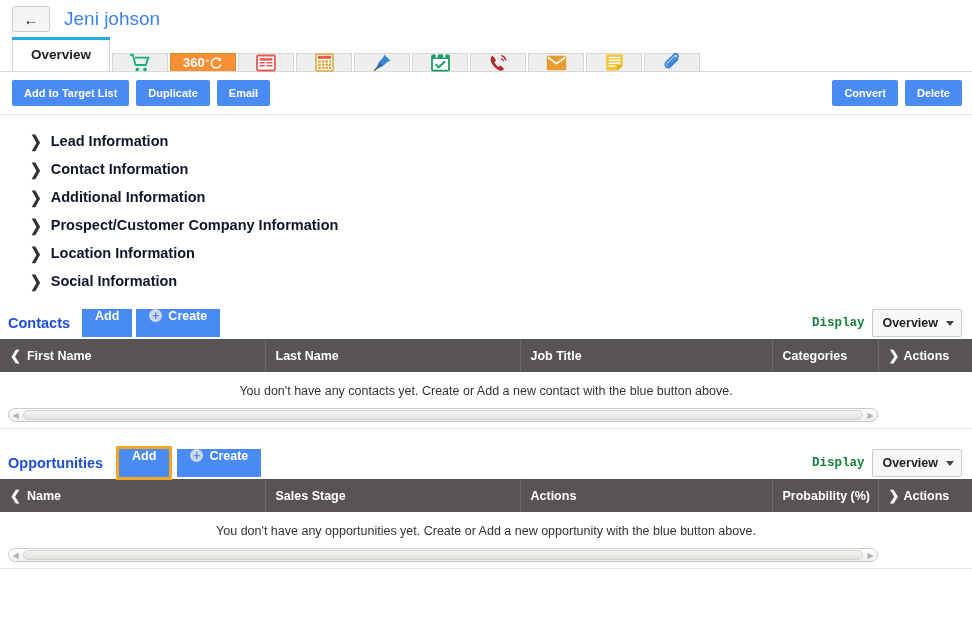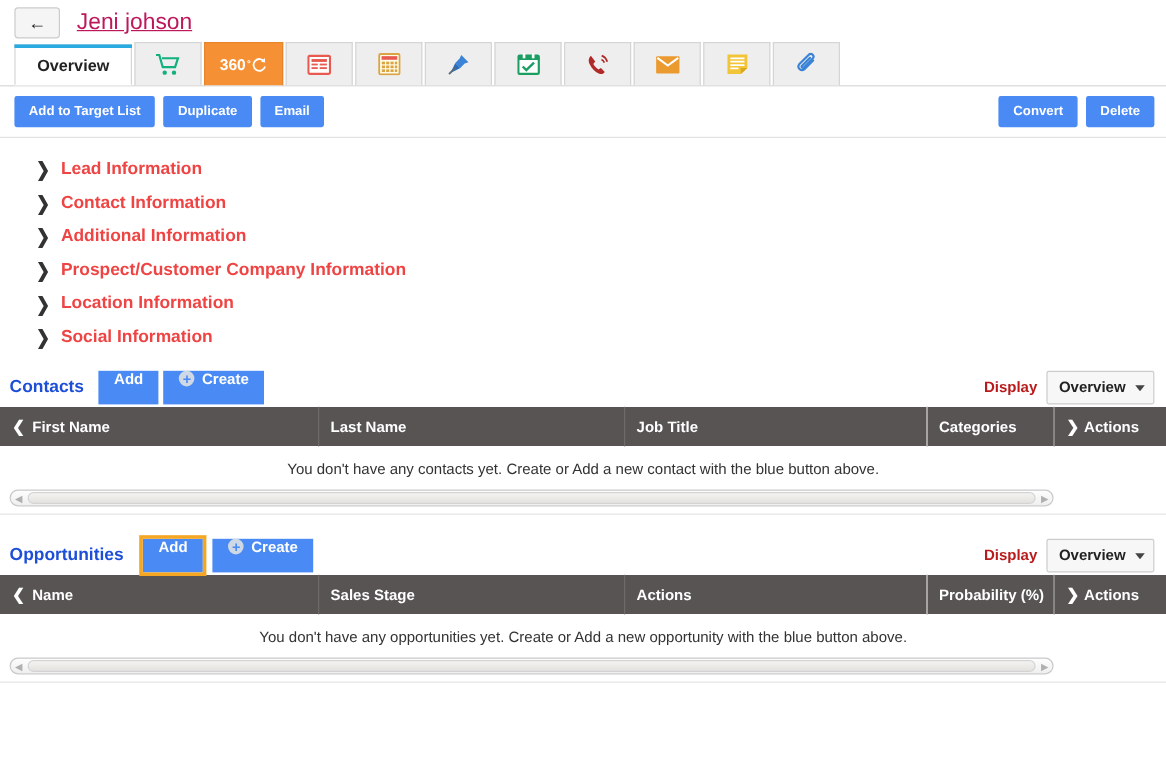--- a/index.html
+++ b/index.html
@@ -19,32 +19,32 @@
   .back-btn {
     width: 38px; height: 26px;
     border: 1px solid #ccc; border-radius: 3px;
     background: #f5f5f5;
     display: flex; align-items: center; justify-content: center;
     font-size: 15px; color: #222; cursor: pointer;
     line-height: 1;
   }
   .page-title {
     margin-left: 14px;
-    font-size: 19px; color: #be185d; font-weight: 400; text-decoration: underline;
+    font-size: 19px; color: #3b82f6; font-weight: 400;
   }
 
   
   .tabbar {
     display: flex; align-items: flex-end;
     height: 34px; padding-left: 12px;
     border-bottom: 1px solid #d8d8d8;
     background: #ffffff;
   }
   .tab {
-    height: 36px; min-width: 56px;
+    height: 18px; min-width: 56px;
     border: 1px solid #d5d5d5; border-bottom: none;
     background: #eeeeee;
     display: flex; align-items: center; justify-content: center;
     margin-right: 2px; cursor: pointer; position: relative;
   }
   .tab.active {
     background: #ffffff;
     height: 34px;
     padding: 0 18px;
     font-weight: bold; font-size: 13.5px; color: #222;
@@ -85,21 +85,21 @@
     display: flex; align-items: center;
     padding: 6px 0 6px 30px;
     cursor: pointer;
   }
   .chev {
     color: #333; font-size: 14px; font-weight: bold;
     margin-right: 9px; line-height: 1;
     transform: scaleY(1.15);
   }
   .section-label {
-    color: #ef4444; font-size: 14.5px; font-weight: bold;
+    color: #0f172a; font-size: 14.5px; font-weight: bold;
   }
 
   
   .panel { margin-top: 6px; }
   .panel-head {
     display: flex; align-items: center;
     padding: 0 10px 0 8px; height: 32px;
   }
   .panel-title {
     font-size: 14.5px; font-weight: bold; color: #1d4ed8;
@@ -117,22 +117,23 @@
     outline-offset: 0px;
     margin-right: 8px; margin-left: 4px;
   }
   .plus-icon {
     width: 13px; height: 13px; border-radius: 50%;
     background: #cfd9e6; color: #4a8af4;
     font-size: 12px; font-weight: bold; line-height: 12px;
     display: inline-flex; align-items: center; justify-content: center;
   }
   .display-label {
-    font-size: 12.5px; font-weight: bold; color: #b91c1c;
+    font-size: 12.5px; font-weight: bold; color: #15803d;
     margin-right: 8px;
+    font-family: Liberation Mono, monospace;
   }
   .display-select {
     border: 1px solid #ccc; background: #f7f7f7;
     height: 28px; min-width: 86px;
     display: flex; align-items: center; justify-content: space-between;
     padding: 0 7px 0 9px; font-size: 12.5px; font-weight: bold; color: #222;
     cursor: pointer; border-radius: 2px;
   }
   .caret {
     width: 0; height: 0; margin-left: 8px;

